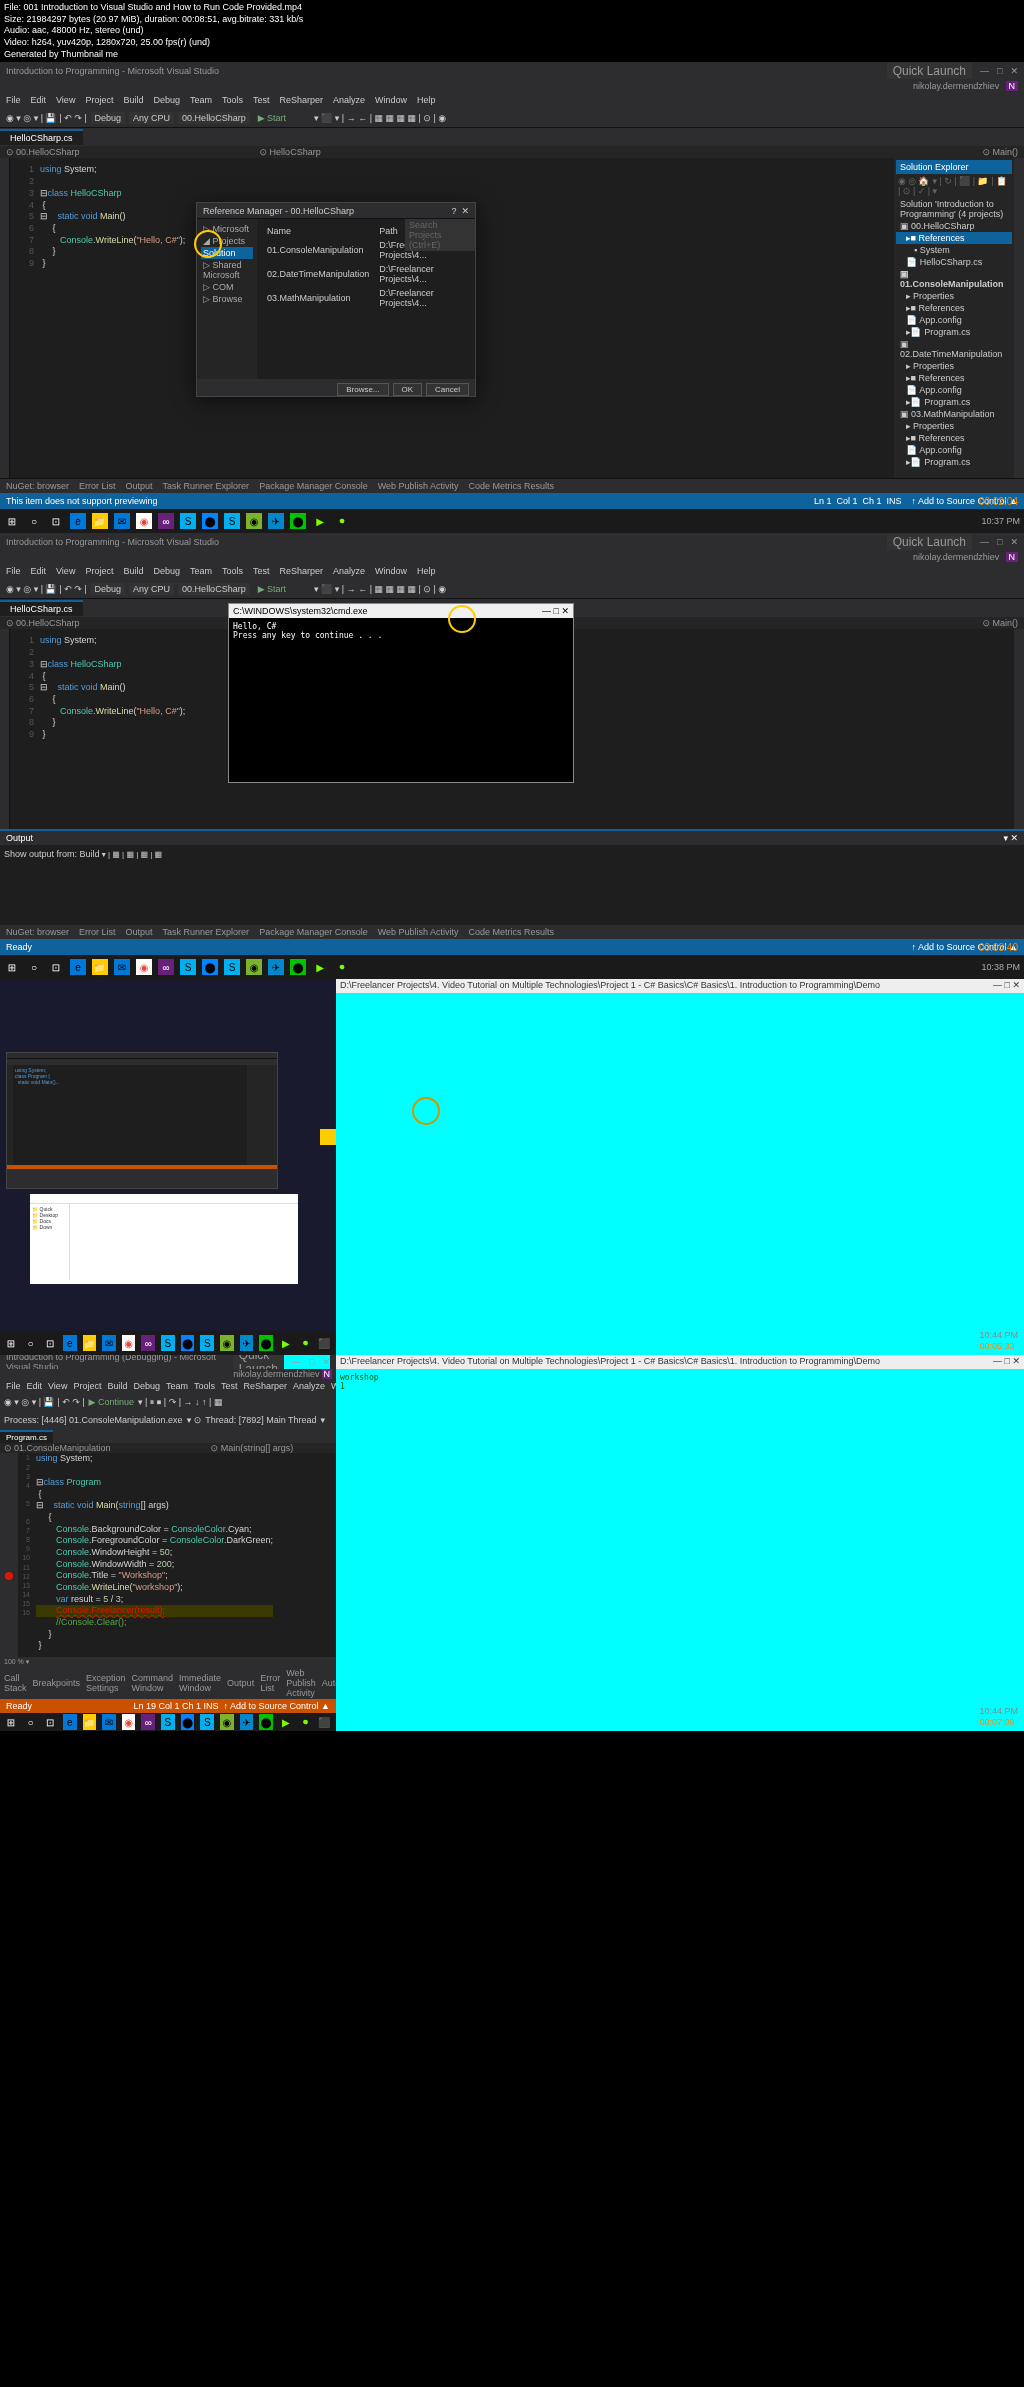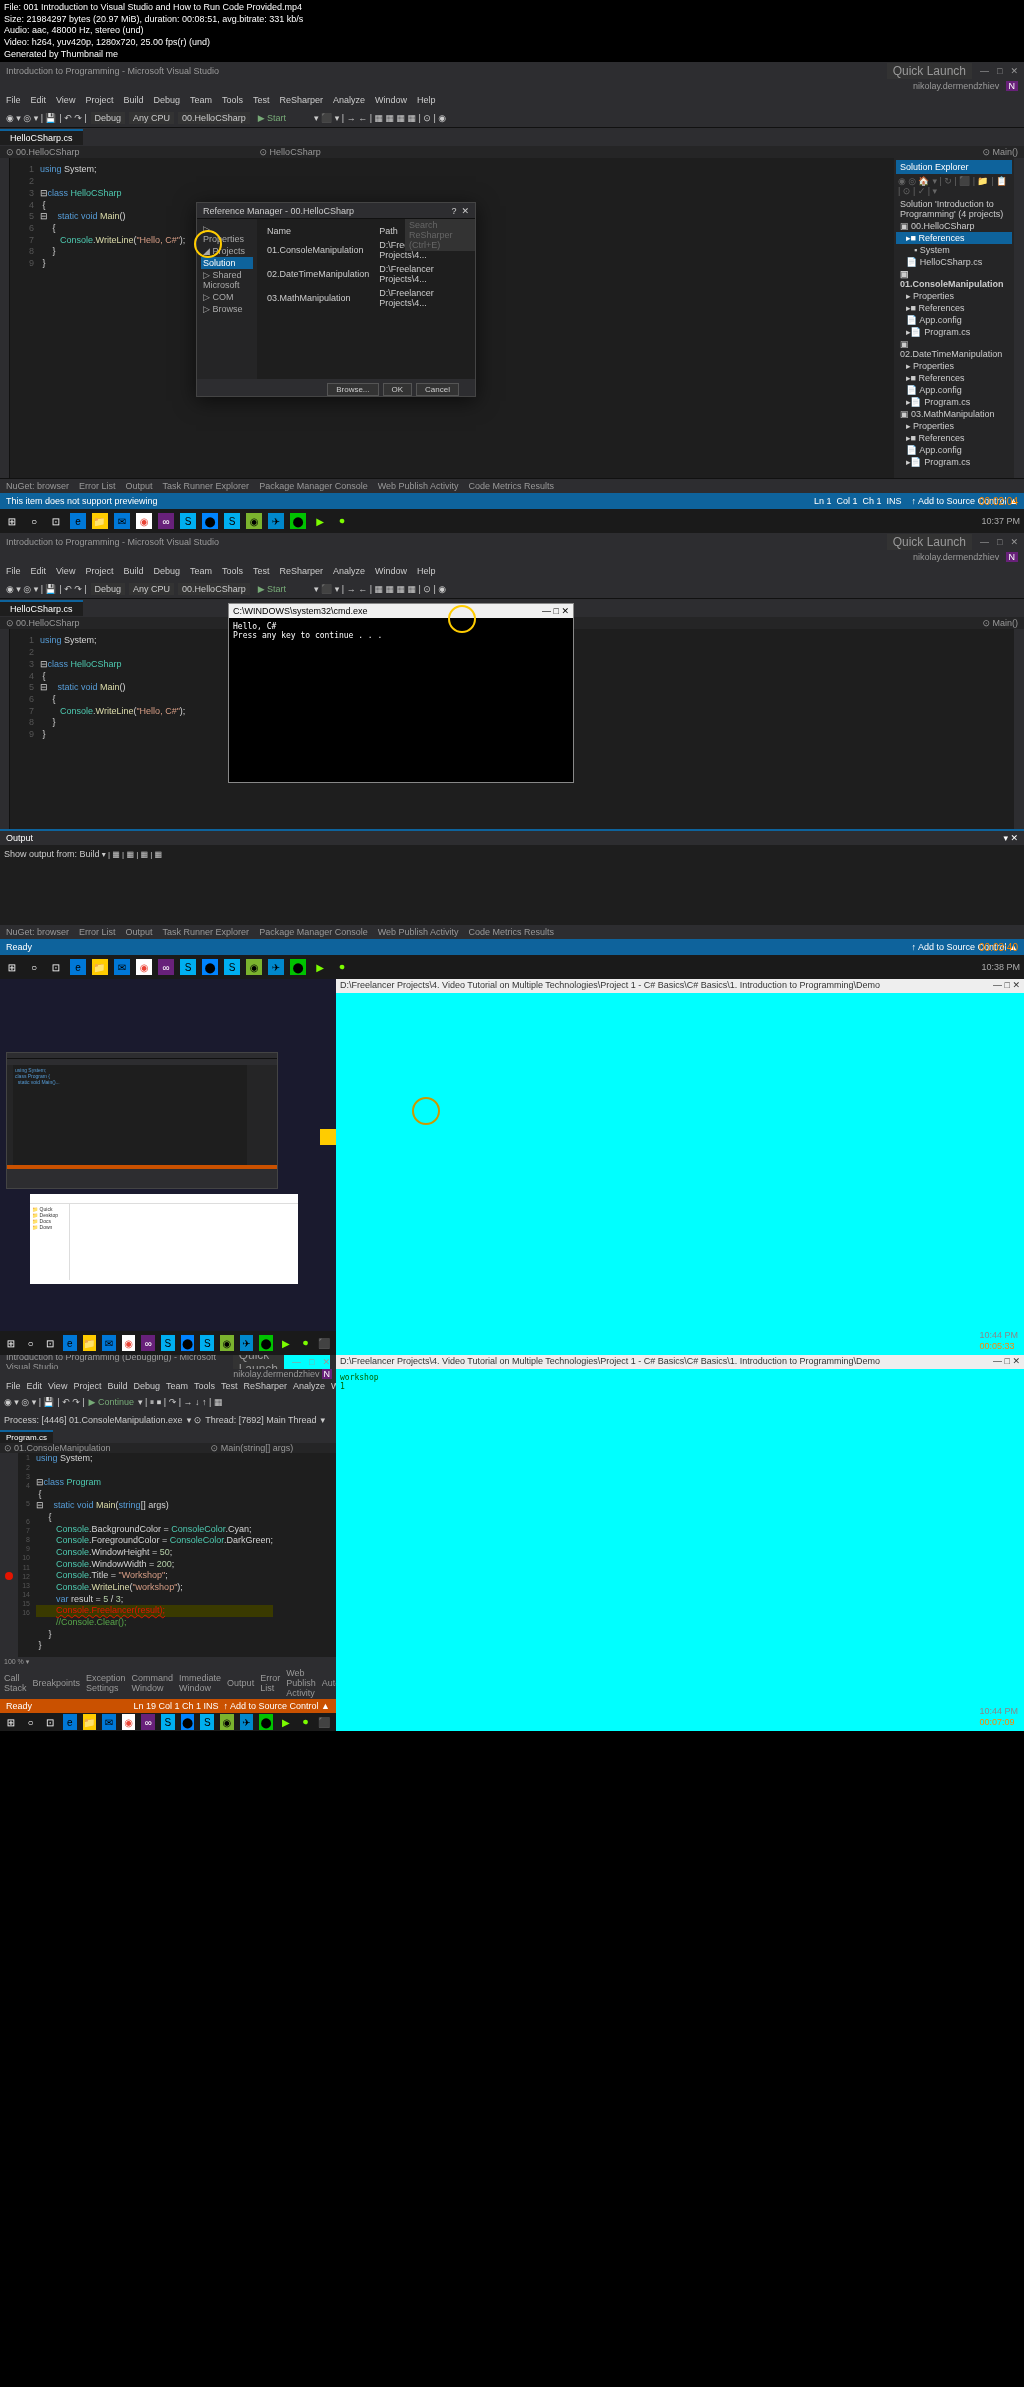--- a/index.html
+++ b/index.html
@@ -34,21 +34,21 @@
 .dialog{position:absolute;top:140px;left:196px;width:280px;height:195px;background:#2d2d30;border:1px solid #444;box-shadow:0 4px 20px rgba(0,0,0,0.6);}
 .dlg-title{height:16px;display:flex;justify-content:space-between;align-items:center;padding:0 6px;color:#ccc;font-size:8px;border-bottom:1px solid #111;}
 .dlg-body{display:flex;height:160px;}
 .dlg-tree{width:60px;background:#252526;color:#aaa;padding:4px;font-size:8px;}
 .dlg-tree div{padding:1px 2px;}
 .dlg-tree .sel2{background:#0e639c;color:#fff;}
 .dlg-list{flex:1;background:#1e1e1e;color:#ccc;padding:4px;font-size:8px;position:relative;}
 .dlg-list table{width:100%;}
 .dlg-list td{padding:1px 4px;}
 .dlg-list .srch{position:absolute;top:0;right:0;background:#333;padding:1px 4px;color:#666;width:70px;}
-.dlg-btns{height:20px;display:flex;justify-content:flex-end;align-items:center;padding:0 16px;gap:4px;}
+.dlg-btns{height:20px;display:flex;justify-content:flex-end;align-items:center;padding:0 6px;gap:4px;}
 .dlg-btns button{background:#333;border:1px solid #555;color:#ccc;padding:1px 8px;font-size:8px;}
 .circle{position:absolute;width:28px;height:28px;border:2px solid #ffcc00;border-radius:50%;pointer-events:none;}
 .bottom-tabs{background:#2d2d30;color:#999;font-size:8px;padding:2px 6px;display:flex;gap:10px;}
 .status{background:#0e639c;color:#fff;height:16px;display:flex;align-items:center;justify-content:space-between;padding:0 6px;font-size:8px;}
 .taskbar{background:#1a1a1a;height:24px;display:flex;align-items:center;padding:0 4px;gap:6px;}
 .taskbar .icon{width:16px;height:16px;display:inline-flex;align-items:center;justify-content:center;font-size:10px;}
 .taskbar .time{margin-left:auto;color:#aaa;font-size:8px;text-align:right;}
 .console-win{position:absolute;top:70px;left:228px;width:346px;height:180px;background:#000;border:1px solid #888;}
 .console-title{background:#f0f0f0;color:#000;height:14px;display:flex;justify-content:space-between;align-items:center;padding:0 4px;font-size:8px;}
 .console-body{padding:4px;color:#fff;font-family:monospace;font-size:8px;}
@@ -176,29 +176,29 @@
     <div style="width:10px;background:#2d2d30;"></div>
   </div>
 
   <div class="dialog">
     <div class="dlg-title">
       <span>Reference Manager - 00.HelloCSharp</span>
       <span><span>?</span>&nbsp;&nbsp;<span>✕</span></span>
     </div>
     <div class="dlg-body">
       <div class="dlg-tree">
-        <div>▷ Properties</div>
+        <div>▷ Microsoft</div>
         <div>◢ Projects</div>
         <div class="sel2">   Solution</div>
         <div>▷ Shared Microsoft</div>
         <div>▷ COM</div>
         <div>▷ Browse</div>
       </div>
       <div class="dlg-list">
-        <div class="srch">Search ReSharper (Ctrl+E)</div>
+        <div class="srch">Search Projects (Ctrl+E)</div>
         <table>
           <tbody>
               <tr>
                 <td>Name</td>
                 <td>Path</td>
               </tr>
           <tr>
                 <td>01.ConsoleManipulation</td>
                 <td>D:\Freelancer Projects\4...</td>
               </tr>

